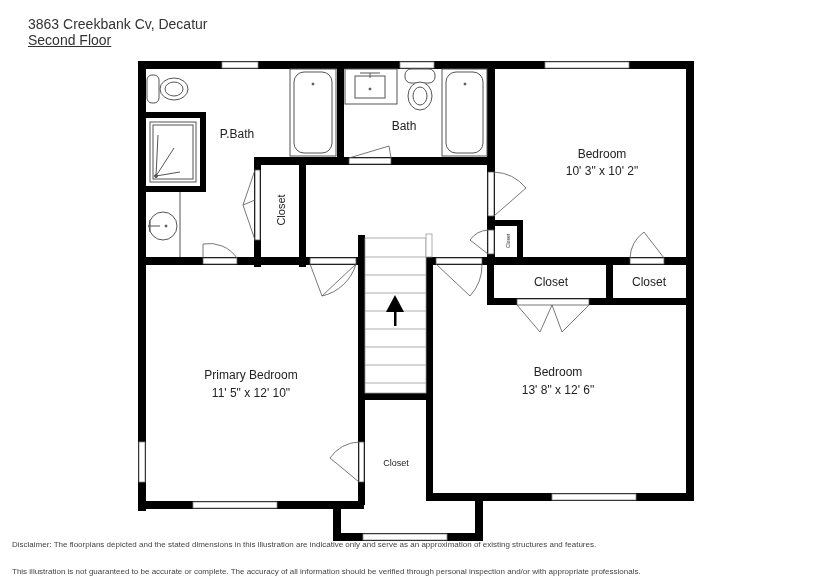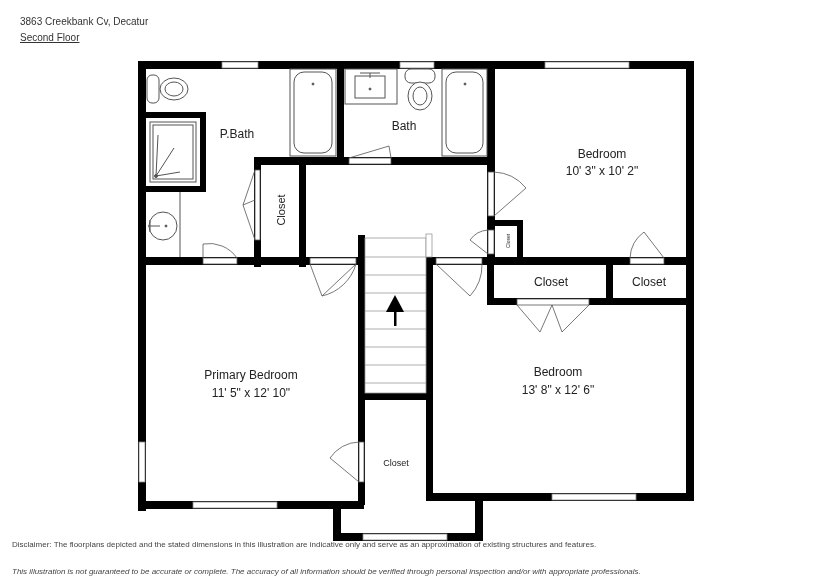--- a/index.html
+++ b/index.html
@@ -1,17 +1,17 @@
 <!DOCTYPE html>
 <html><head>
 <meta charset="utf-8">
 <style>
   html, body { margin:0; padding:0; background:#ffffff; }
   body { width:831px; height:588px; position:relative; overflow:hidden; font-family:"Liberation Sans", sans-serif; color:#222; }
-  .hdr { position:absolute; left:20px; font-size:10px; color:#333; }
+  .hdr { position:absolute; left:28px; font-size:14px; color:#333; }
   .disc { position:absolute; left:12px; font-size:8px; color:#444; white-space:nowrap; }
   svg { position:absolute; left:0; top:0; }
   .lbl { font-family:"Liberation Sans", sans-serif; fill:#222; }
 </style>
 </head>
 <body>
 
 <div class="hdr" style="top:16px;">3863 Creekbank Cv, Decatur</div>
 <div class="hdr" style="top:32px;text-decoration:underline;">Second Floor</div>
 
@@ -185,13 +185,13 @@
   <text class="lbl" x="558" y="376" font-size="12" text-anchor="middle">Bedroom</text>
   <text class="lbl" x="558" y="394" font-size="12" text-anchor="middle">13' 8" x 12' 6"</text>
   <text class="lbl" x="285" y="210" font-size="11" text-anchor="middle" transform="rotate(-90 285 210)">Closet</text>
   <text class="lbl" x="510" y="241" font-size="5" text-anchor="middle" transform="rotate(-90 510 241)">Closet</text>
   <text class="lbl" x="551" y="286" font-size="12" text-anchor="middle">Closet</text>
   <text class="lbl" x="649" y="286" font-size="12" text-anchor="middle">Closet</text>
   <text class="lbl" x="396" y="466" font-size="9" text-anchor="middle">Closet</text>
 </svg>
 
 <div class="disc" style="top:540px;">Disclaimer: The floorplans depicted and the stated dimensions in this illustration are indicative only and serve as an approximation of existing structures and features.</div>
-<div class="disc" style="top:567px;font-style:italic;">This illustration is not guaranteed to be accurate or complete. The accuracy of all information should be verified through personal inspection and/or with appropriate professionals.</div>
+<div class="disc" style="top:567px;">This illustration is not guaranteed to be accurate or complete. The accuracy of all information should be verified through personal inspection and/or with appropriate professionals.</div>
 
 </body></html>

